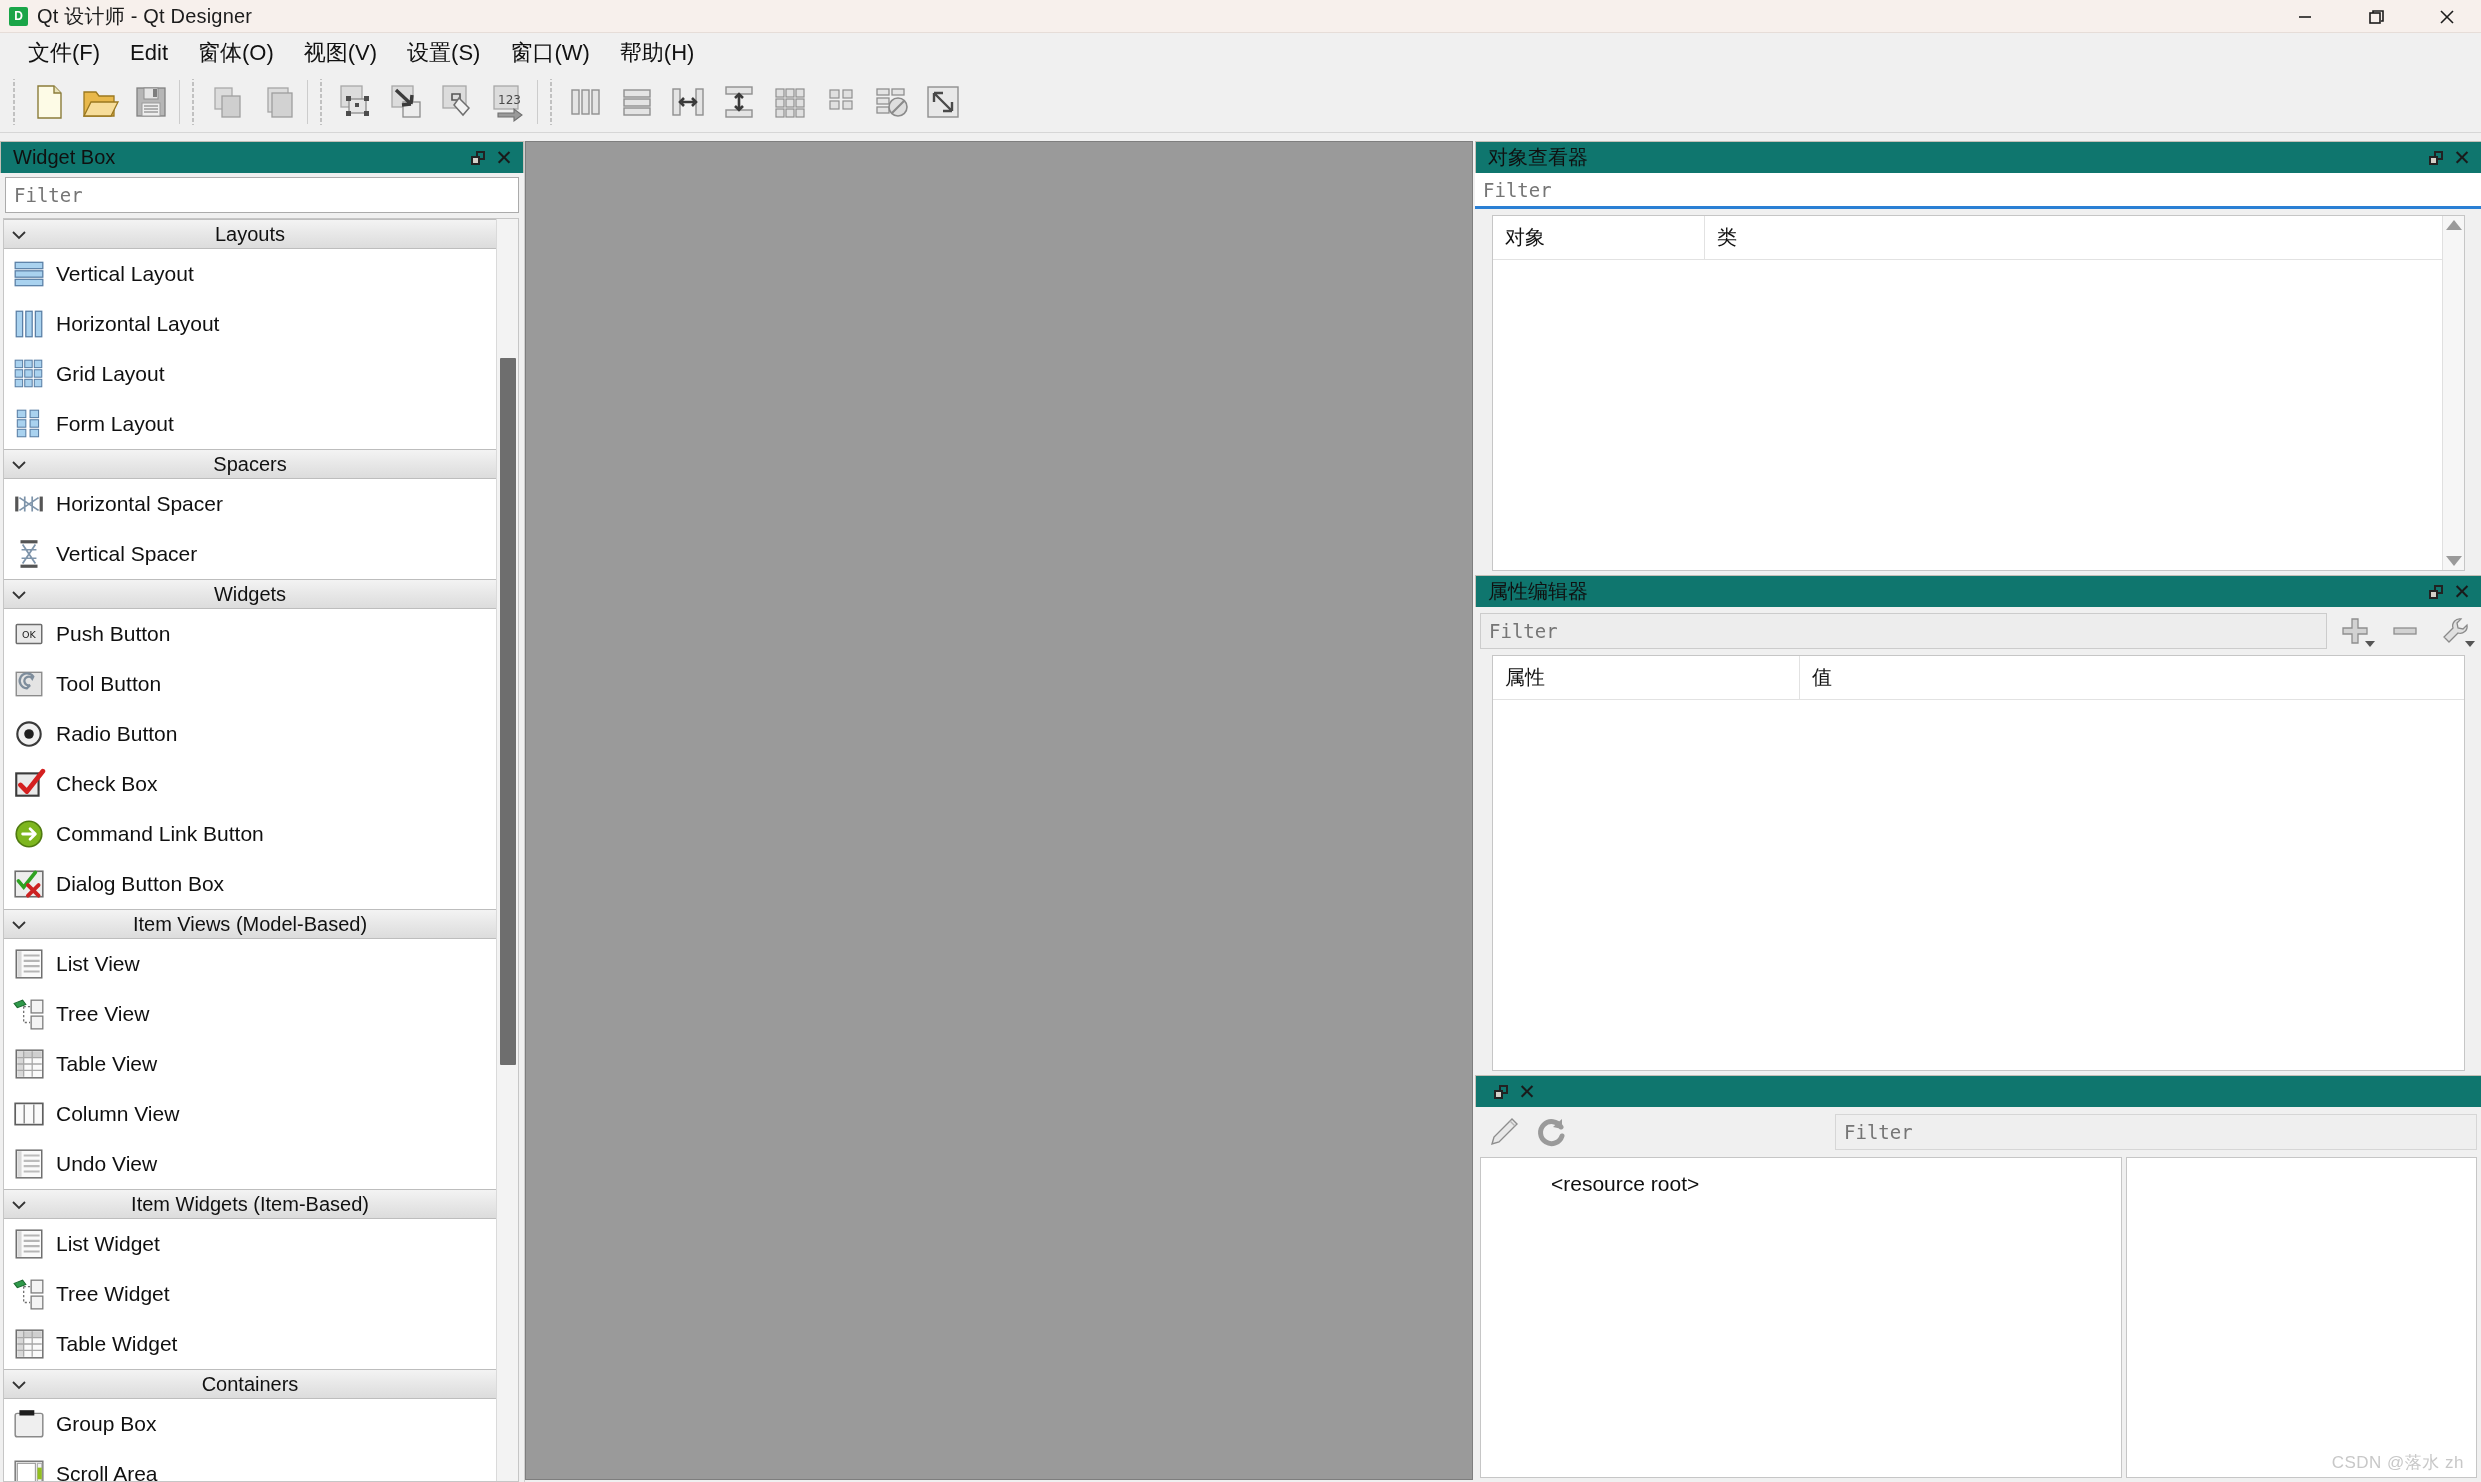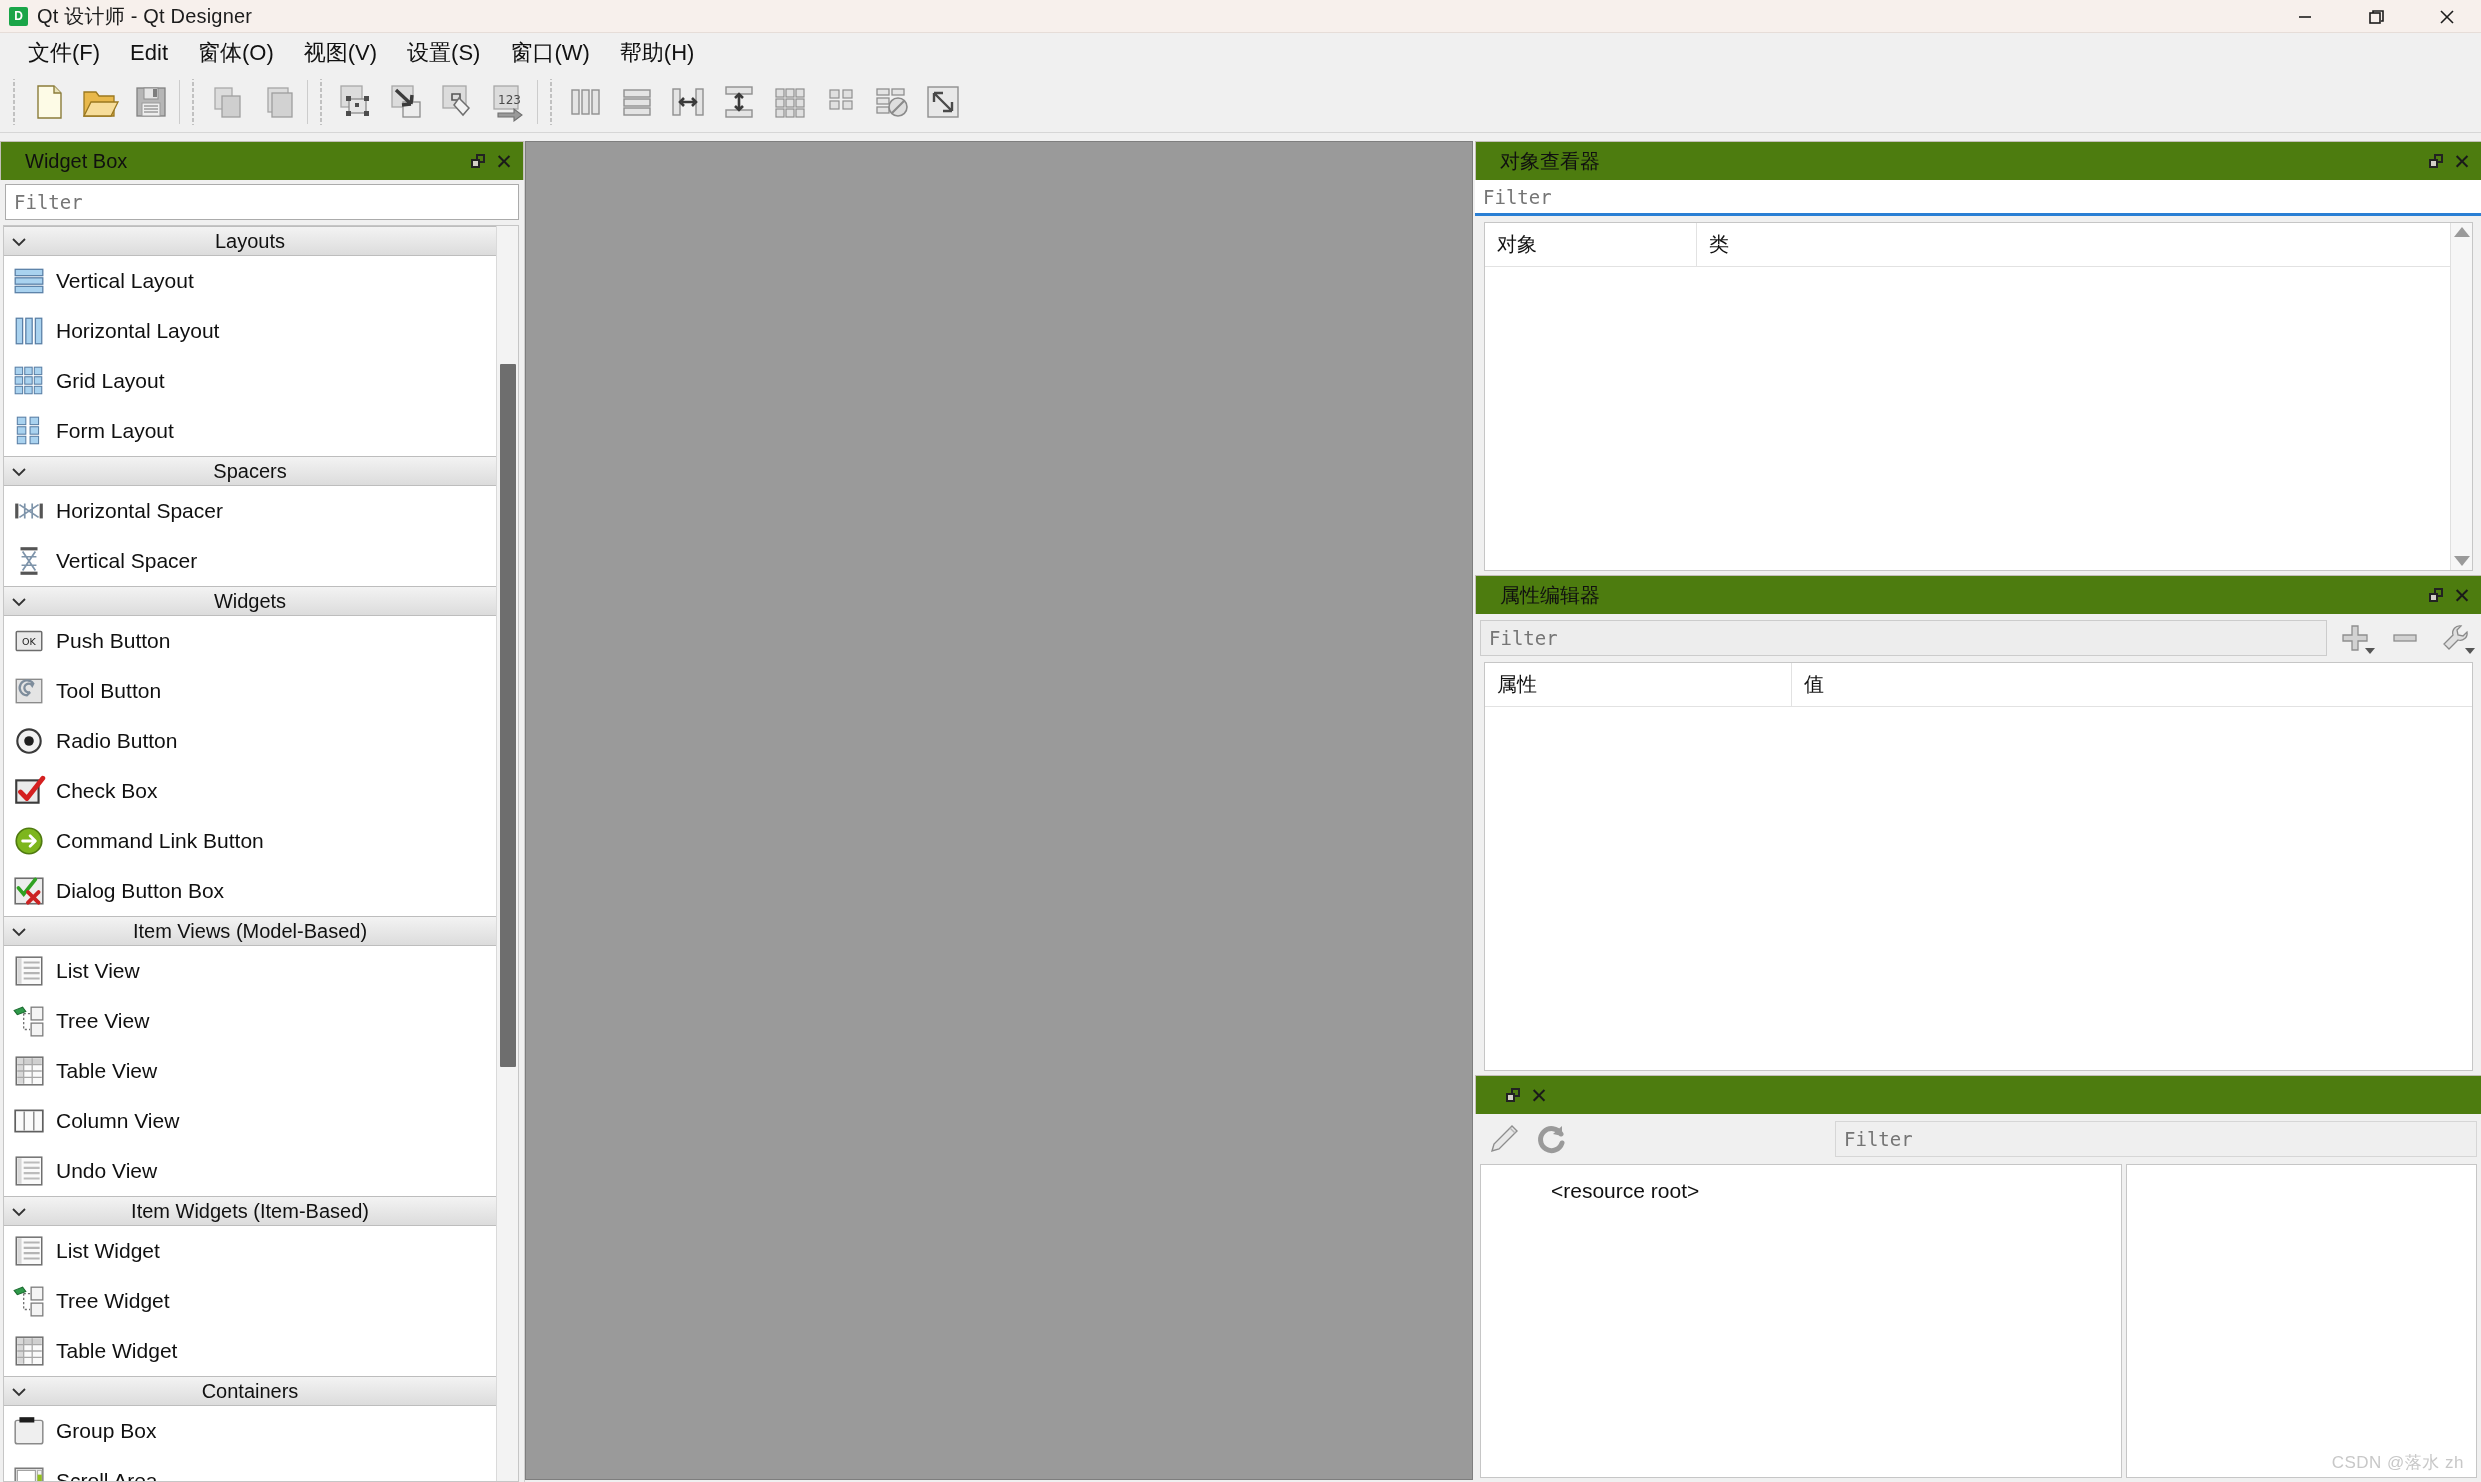--- a/index.html
+++ b/index.html
@@ -58,22 +58,22 @@
 
   
   .workarea {
     position:absolute; left:0; top:141px; right:0; bottom:0;
     display:flex; background:#f0f0f0;
   }
 
   
   .dock { display:flex; flex-direction:column; background:#f0f0f0; }
   .dock-title {
-    height:39px; background:#4d7c0f; display:flex; align-items:center;
-    padding:0 6px 0 24px; border:1px solid #c3bfb7; border-bottom:none;
+    height:32px; background:#0f766e; display:flex; align-items:center;
+    padding:0 6px 0 12px; border:1px solid #c3bfb7; border-bottom:none;
   }
   .dock-title .t { font-size:20px; color:#101010; flex:1; white-space:nowrap; }
   .dock-btn { width:26px; height:26px; display:flex; align-items:center; justify-content:center; }
   .float-ico { width:14px; height:14px; position:relative; }
   .float-ico i {
     position:absolute; border:2px solid #222; display:block;
   }
   .float-ico i.a { width:9px; height:9px; left:0; bottom:0; background:#d4d0c8; }
   .float-ico i.b { width:9px; height:9px; right:0; top:0; background:transparent; }
   .close-ico { font-size:21px; line-height:1; color:#1a1a1a; font-weight:400; }
@@ -113,21 +113,21 @@
   }
 
   
   .canvas-host {
     flex:1; background:#f0f0f0; padding:0 2px 0 0; display:flex; flex-direction:column;
   }
   .mdi-area { flex:1; background:#9a9a9a; border:1px solid #7e7e7e; margin:0 0 2px 0; }
 
   
   .rightcol { width:1007px; display:flex; flex-direction:column; background:#f0f0f0; }
-  .panel-body { background:#fff; border:1px solid #c6c6c6; margin:0 9px; flex:1; display:flex; }
+  .panel-body { background:#fff; border:1px solid #c6c6c6; margin:0 17px; flex:1; display:flex; }
   .tree-head {
     height:44px; display:flex; border-bottom:1px solid #e2e2e2; background:#fff;
   }
   .tree-col {
     font-size:20px; color:#101010; display:flex; align-items:center; padding-left:12px;
     border-right:1px solid #e2e2e2;
   }
   .vscroll {
     width:22px; background:#f6f6f6; border-left:1px solid #e0e0e0;
     display:flex; flex-direction:column; justify-content:space-between; align-items:center;

